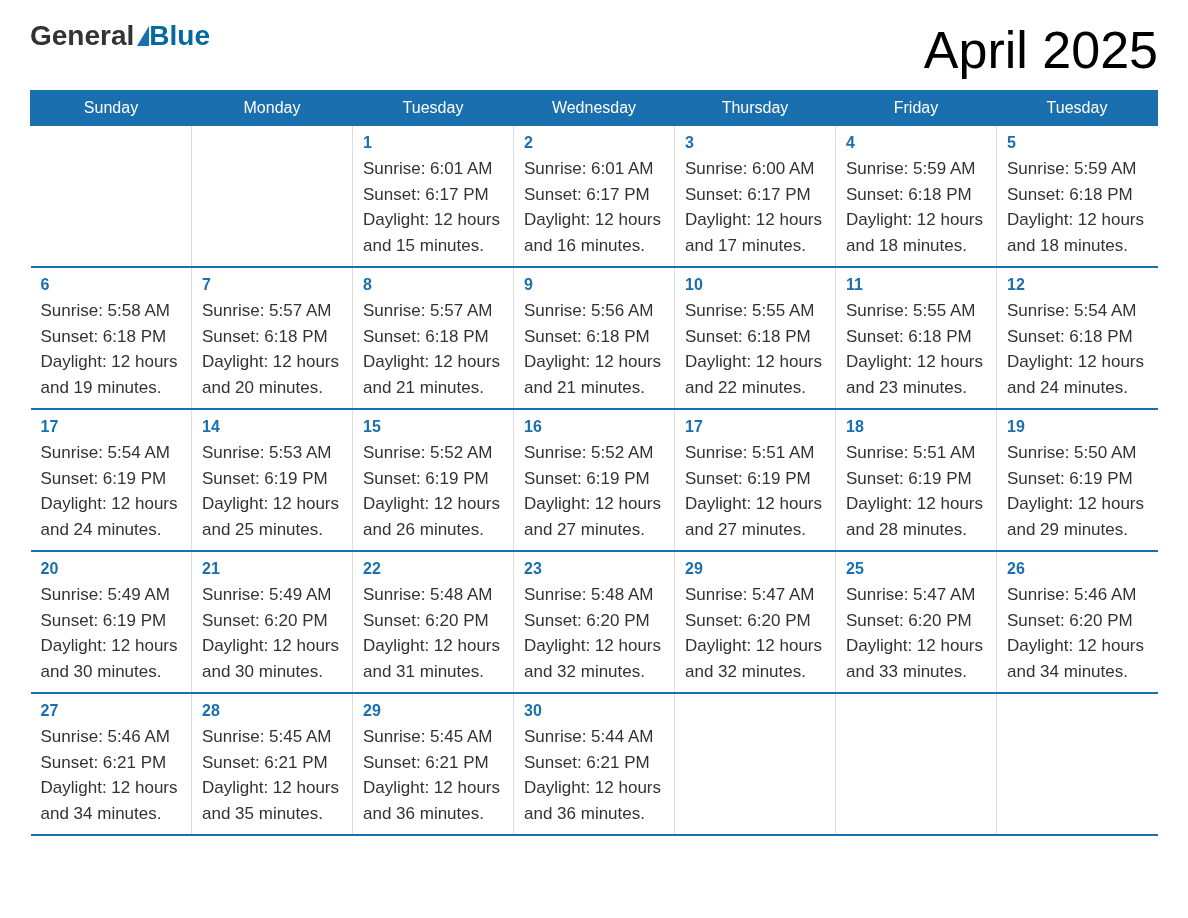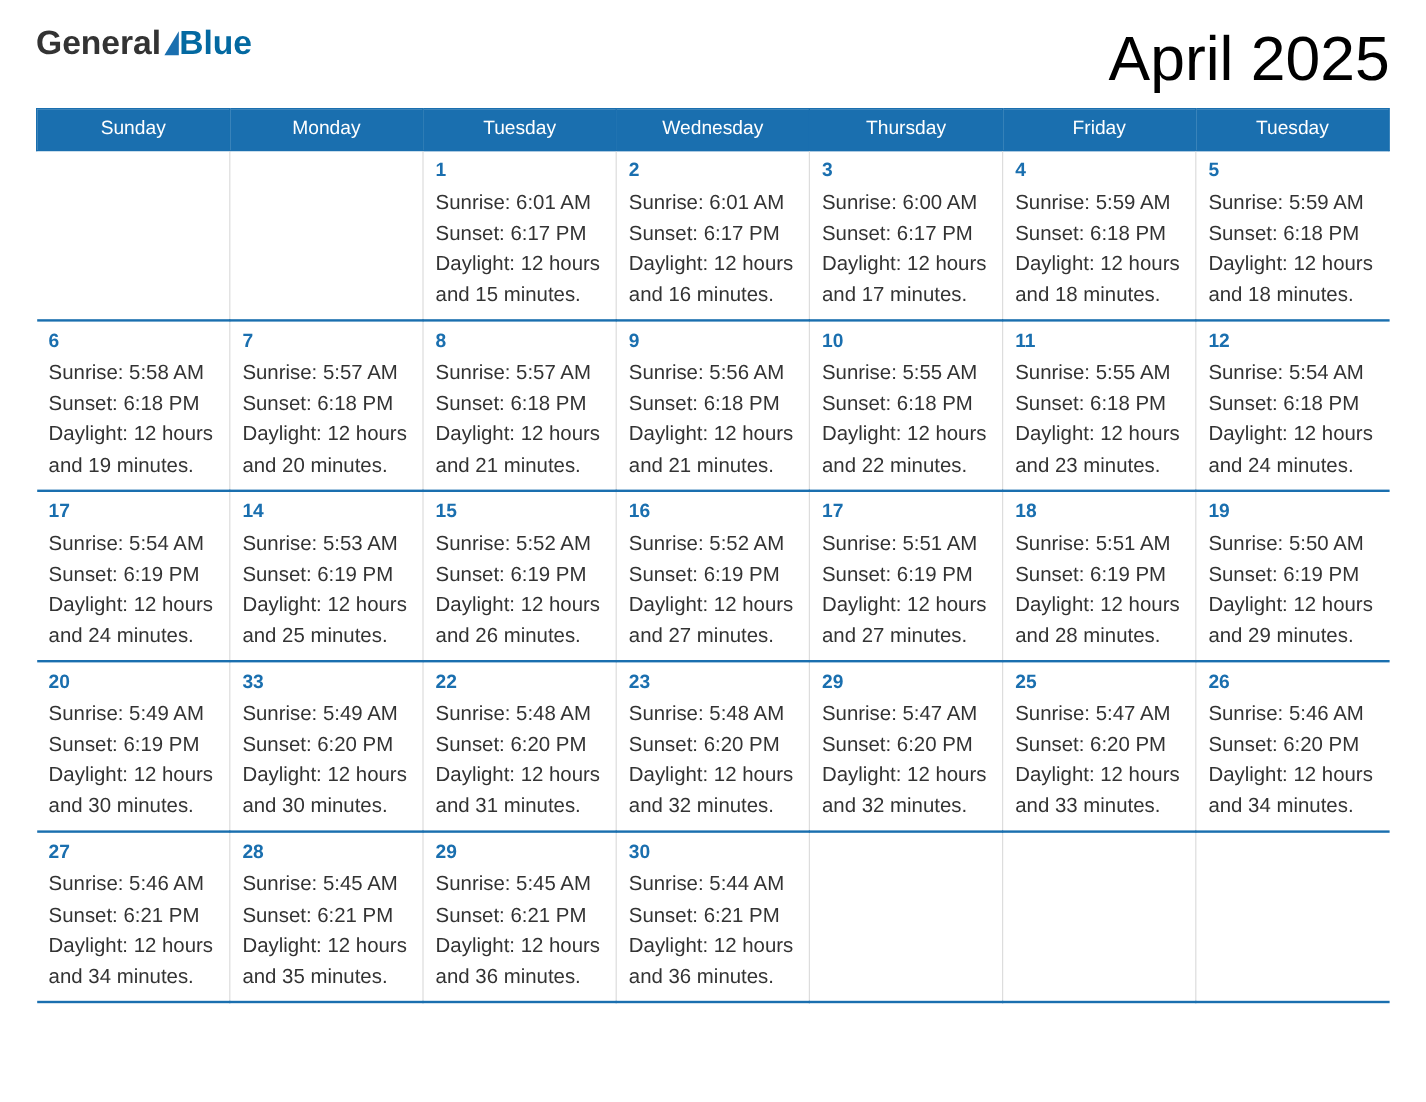--- a/index.html
+++ b/index.html
@@ -208,21 +208,21 @@
           <span class="day-number">19</span>
           <div class="day-info">Sunrise: 5:50 AM<br>Sunset: 6:19 PM<br>Daylight: 12 hours<br>and 29 minutes.</div>
         </td>
       </tr>
       <tr>
         <td>
           <span class="day-number">20</span>
           <div class="day-info">Sunrise: 5:49 AM<br>Sunset: 6:19 PM<br>Daylight: 12 hours<br>and 30 minutes.</div>
         </td>
         <td>
-          <span class="day-number">33</span>
+          <span class="day-number">21</span>
           <div class="day-info">Sunrise: 5:49 AM<br>Sunset: 6:20 PM<br>Daylight: 12 hours<br>and 30 minutes.</div>
         </td>
         <td>
           <span class="day-number">22</span>
           <div class="day-info">Sunrise: 5:48 AM<br>Sunset: 6:20 PM<br>Daylight: 12 hours<br>and 31 minutes.</div>
         </td>
         <td>
           <span class="day-number">23</span>
           <div class="day-info">Sunrise: 5:48 AM<br>Sunset: 6:20 PM<br>Daylight: 12 hours<br>and 32 minutes.</div>
         </td>

